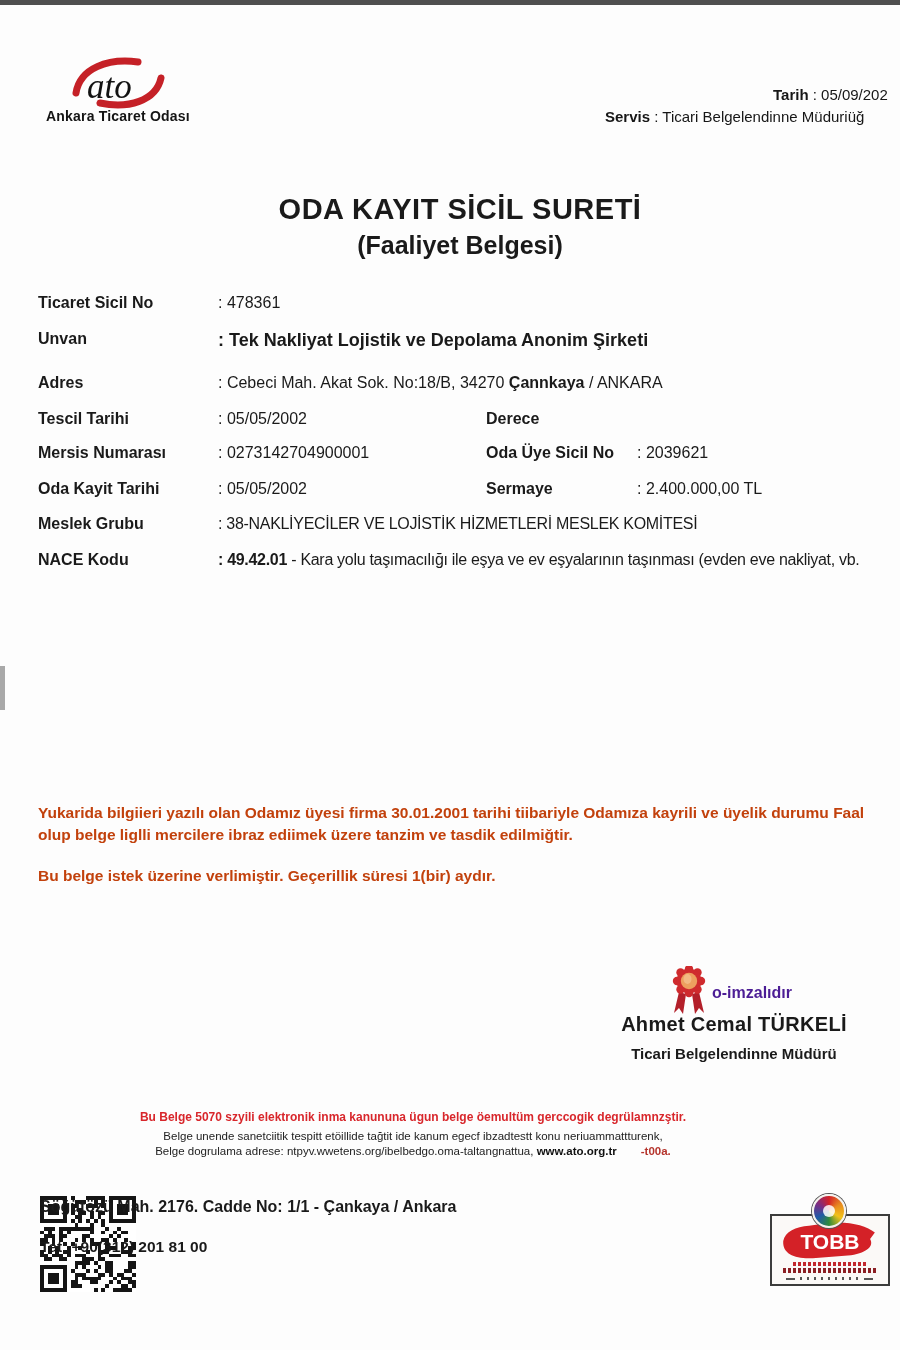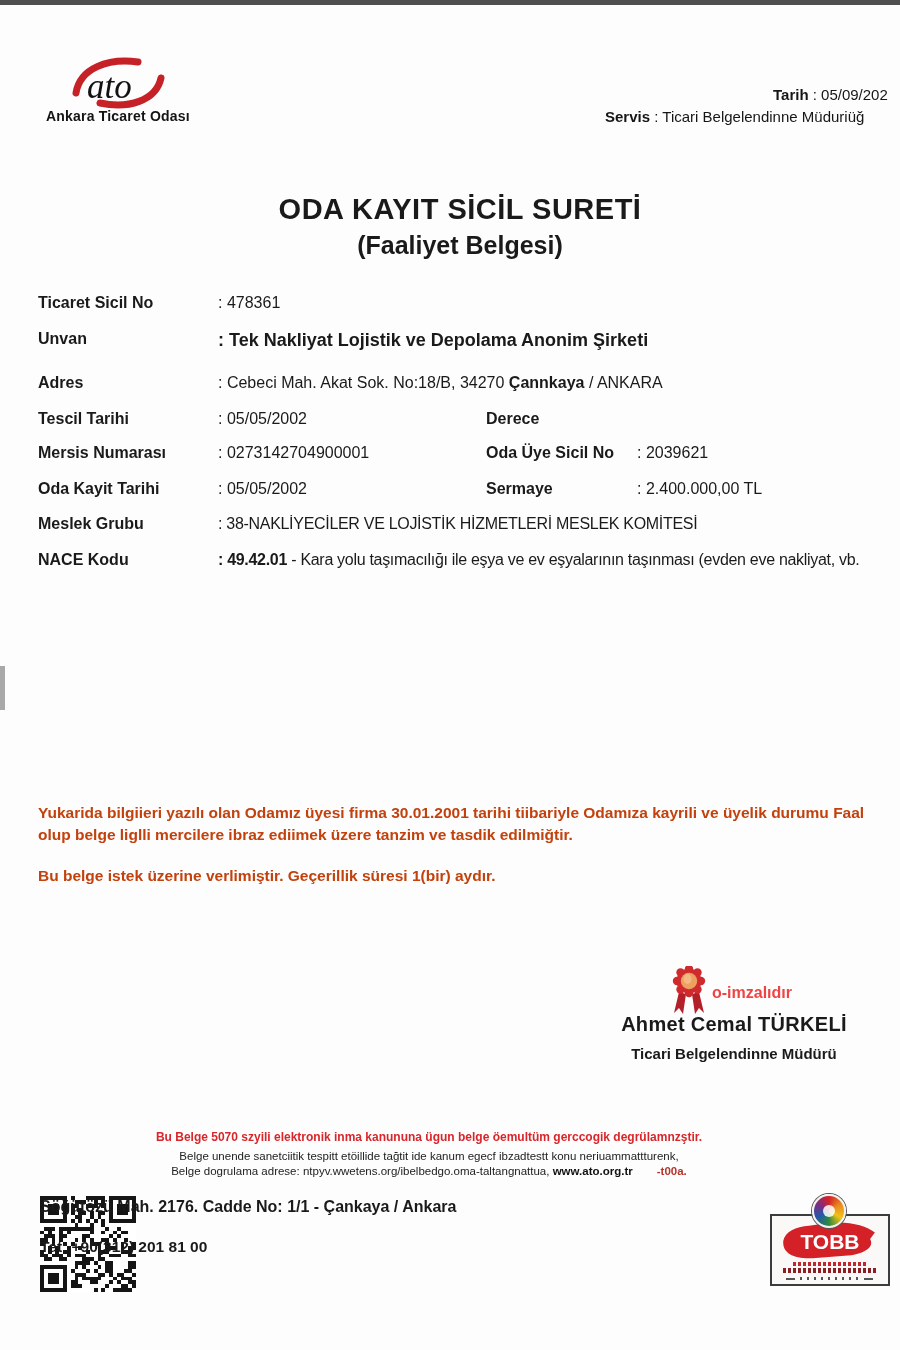--- a/index.html
+++ b/index.html
@@ -37,21 +37,21 @@
   .para1{top:802px;}
   .para2{top:865px;}
 
   
   .ribbon{position:absolute;left:672px;top:966px;}
   .esign{position:absolute;left:712px;top:984px;font-size:16px;font-weight:bold;}
   .sig-name{position:absolute;left:560px;top:1013px;width:348px;text-align:center;font-size:20px;font-weight:bold;letter-spacing:.3px;}
   .sig-role{position:absolute;left:560px;top:1045px;width:348px;text-align:center;font-size:15px;font-weight:bold;}
 
   
-  .legal{position:absolute;left:44px;top:1110px;width:770px;text-align:center;margin-top:20px;}
+  .legal{position:absolute;left:28px;top:1110px;width:770px;text-align:center;}
   .legal-red{font-size:12px;font-weight:bold;margin-bottom:6px;}
   .legal-black{font-size:11.5px;color:#222;margin-top:3px;}
   .legal-link{font-weight:bold;color:#111;}
   .legal-suffix{color:#b5342c;font-weight:bold;padding-left:24px;}
 
   
   .qr{position:absolute;left:40px;top:1196px;width:96px;height:96px;}
   .addr{position:absolute;left:40px;top:1198px;width:860px;text-align:left;font-weight:bold;}
   .addr-l1{font-size:16px;}
   .addr-l2{font-size:15.5px;margin-top:22px;}
@@ -159,21 +159,21 @@
         <circle cx="5" cy="15" r="4.2"></circle>
           <circle cx="8.5" cy="6.5" r="4.2"></circle>
         <circle cx="17" cy="3" r="4.2"></circle>
           <circle cx="25.5" cy="6.5" r="4.2"></circle>
       </g>
       <circle cx="17" cy="15" r="12.5" fill="#cf2b2e"></circle>
       <circle cx="17" cy="15" r="8.2" fill="#eda05f"></circle>
       <ellipse cx="15.5" cy="13" rx="4" ry="5" fill="#f3bd8b" opacity="0.85"></ellipse>
     </svg>
   </div>
-  <div class="esign" style="color:#ef4444">o-imzalıdır</div>
+  <div class="esign" style="color:#4c1d95">o-imzalıdır</div>
   <div class="sig-name">Ahmet Cemal TÜRKELİ</div>
   <div class="sig-role">Ticari Belgelendinne Müdürü</div>
 
   <div class="legal">
     <div class="legal-red" style="color:#d8262b">Bu Belge 5070 szyili elektronik inma kanununa ügun belge öemultüm gerccogik degrülamnzştir.</div>
     <div class="legal-black">Belge unende sanetciitik tespitt etöillide tağtit ide kanum egecf ibzadtestt konu neriuammattturenk,</div>
     <div class="legal-black"><span>Belge dogrulama adrese: ntpyv.wwetens.org/ibelbedgo.oma-taltangnattua, </span><span class="legal-link">www.ato.org.tr</span><span class="legal-suffix">-t00a.</span></div>
   </div>
 
   <div class="qr">

